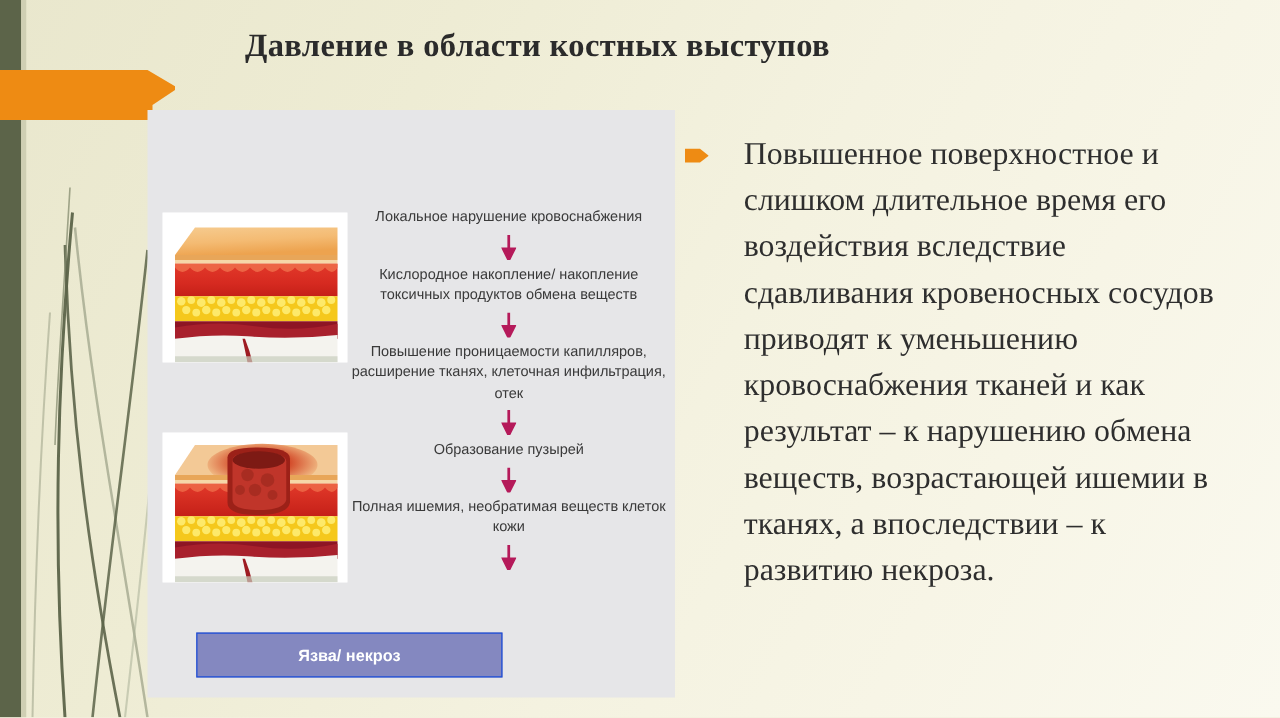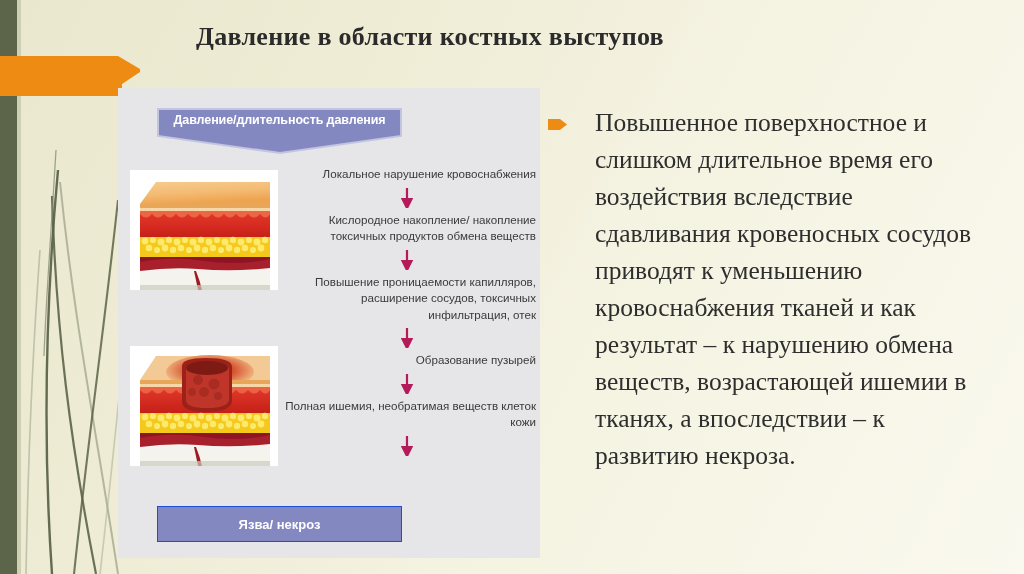--- a/index.html
+++ b/index.html
@@ -123,21 +123,21 @@
     position: absolute;
     left: 160px;
     top: 78px;
     width: 258px;
   }
   .flow-step {
     font-family: "Liberation Sans", sans-serif;
     font-size: 11.6px;
     line-height: 16.5px;
     color: #3a3a3a;
-    text-align: right;
+    text-align: center;
   }
   .flow-arrow {
     display: block;
     margin: 5px auto 4px auto;
     width: 12px;
     height: 20px;
   }
 
   .panel-footer {
     position: absolute;
@@ -202,26 +202,20 @@
   </svg>
 
   <svg class="banner" viewBox="0 0 140 40" preserveAspectRatio="none">
     <path d="M0 0 L118 0 L140 13 L140 16 L122 28 L122 40 L0 40 Z" fill="#ee8b13"></path>
   </svg>
 
   <div class="title">Давление в области костных выступов</div>
 
   <div class="panel">
 
-    <div class="panel-header">
-      <svg class="chev" viewBox="0 0 245 46" preserveAspectRatio="none">
-        <path d="M1 1 L244 1 L244 28 L123 45 L1 28 Z" fill="#8488c0" stroke="#c3c5e0" stroke-width="2"></path>
-      </svg>
-      <div class="chev-label">Давление/длительность давления</div>
-    </div>
 
     <div class="skin top">
       <svg viewBox="0 0 148 120" preserveAspectRatio="none" width="148" height="120">
         <defs>
           <linearGradient id="topface" x1="0" y1="0" x2="0.3" y2="1">
             <stop offset="0%" stop-color="#f6cb8f"></stop>
             <stop offset="55%" stop-color="#f4bb73"></stop>
             <stop offset="100%" stop-color="#eda34f"></stop>
           </linearGradient>
           <linearGradient id="derm" x1="0" y1="0" x2="0" y2="1">
@@ -363,21 +357,21 @@
       <div class="flow-step">Локальное нарушение кровоснабжения</div>
       <svg class="flow-arrow" viewBox="0 0 12 20">
         <path d="M6 0 L6 13 M6 20 L1.5 11 L10.5 11 Z" stroke="#b51a5a" stroke-width="2.2" fill="#b51a5a"></path>
       </svg>
 
       <div class="flow-step">Кислородное накопление/ накопление токсичных продуктов обмена веществ</div>
       <svg class="flow-arrow" viewBox="0 0 12 20">
         <path d="M6 0 L6 13 M6 20 L1.5 11 L10.5 11 Z" stroke="#b51a5a" stroke-width="2.2" fill="#b51a5a"></path>
       </svg>
 
-      <div class="flow-step">Повышение проницаемости капилляров, расширение сосудов, токсичных инфильтрация, отек</div>
+      <div class="flow-step">Повышение проницаемости капилляров, расширение тканях, клеточная инфильтрация, отек</div>
       <svg class="flow-arrow" viewBox="0 0 12 20">
         <path d="M6 0 L6 13 M6 20 L1.5 11 L10.5 11 Z" stroke="#b51a5a" stroke-width="2.2" fill="#b51a5a"></path>
       </svg>
 
       <div class="flow-step">Образование пузырей</div>
       <svg class="flow-arrow" viewBox="0 0 12 20">
         <path d="M6 0 L6 13 M6 20 L1.5 11 L10.5 11 Z" stroke="#b51a5a" stroke-width="2.2" fill="#b51a5a"></path>
       </svg>
 
       <div class="flow-step">Полная ишемия, необратимая веществ клеток кожи</div>

